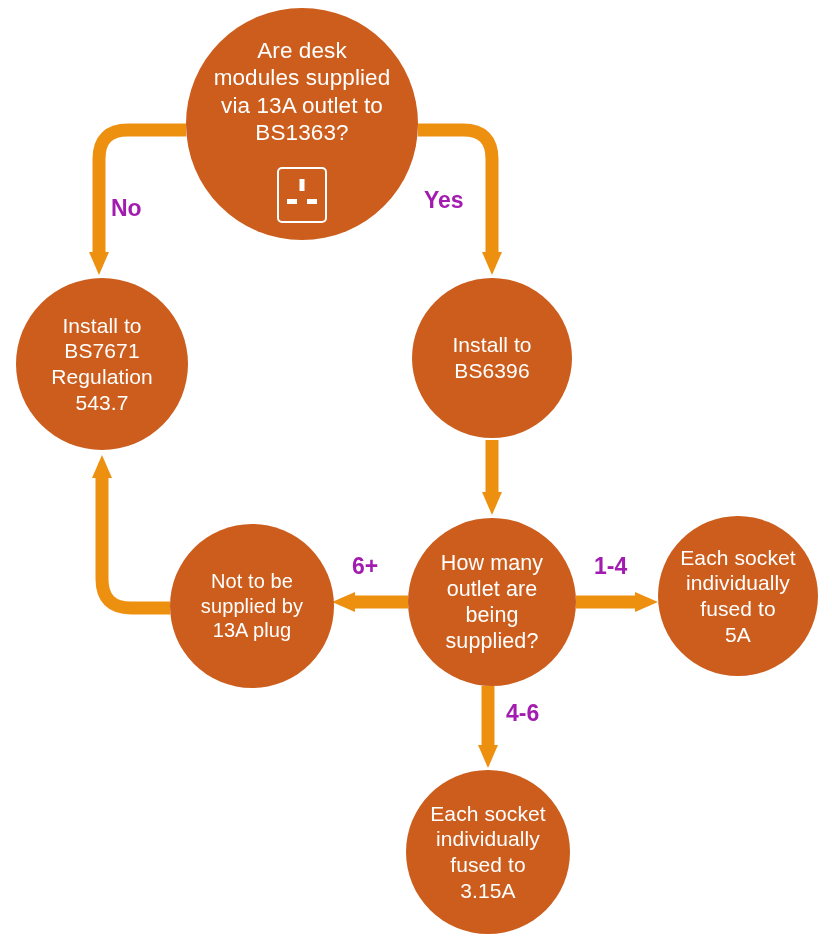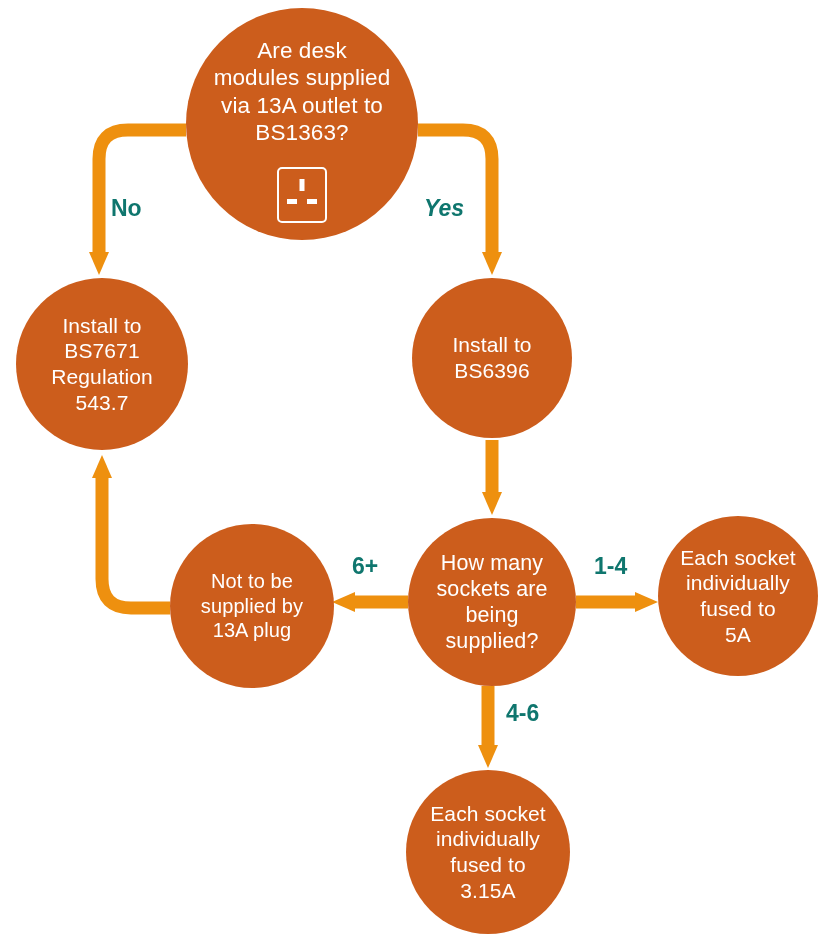--- a/index.html
+++ b/index.html
@@ -109,27 +109,27 @@
     width: 10px; height: 5px;
     background: #ffffff;
     top: 30px;
   }
   .socket-icon .pin-left  { left: 8px; }
   .socket-icon .pin-right { right: 8px; }
   
   .edge-label {
     position: absolute;
     z-index: 3;
-    color: #0f766e;
+    color: #a21caf;
     font-weight: bold;
     font-size: 23px;
     white-space: nowrap;
   }
   #edge-label-no    { left: 111px; top: 195px; }
-  #edge-label-yes   { left: 424px; top: 195px; font-style: italic; }
+  #edge-label-yes   { left: 424px; top: 187px; }
   #edge-label-6plus { left: 352px; top: 553px; }
   #edge-label-1-4   { left: 594px; top: 553px; }
   #edge-label-4-6   { left: 506px; top: 700px; text-align: center; }
 </style>
 </head>
 <body>
 
 <div id="flow-canvas">
 
   <svg id="connector-layer" viewBox="0 0 832 942" xmlns="http://www.w3.org/2000/svg">
@@ -195,21 +195,21 @@
   </div>
 
   <div class="node" id="node-not-13a-plug">
     <span class="node-text">Not to be
 supplied by
 13A plug</span>
   </div>
 
   <div class="node" id="node-how-many">
     <span class="node-text">How many
-sockets are
+outlet are
 being
 supplied?</span>
   </div>
 
   <div class="node" id="node-fused-5a">
     <span class="node-text">Each socket
 individually
 fused to
 5A</span>
   </div>

